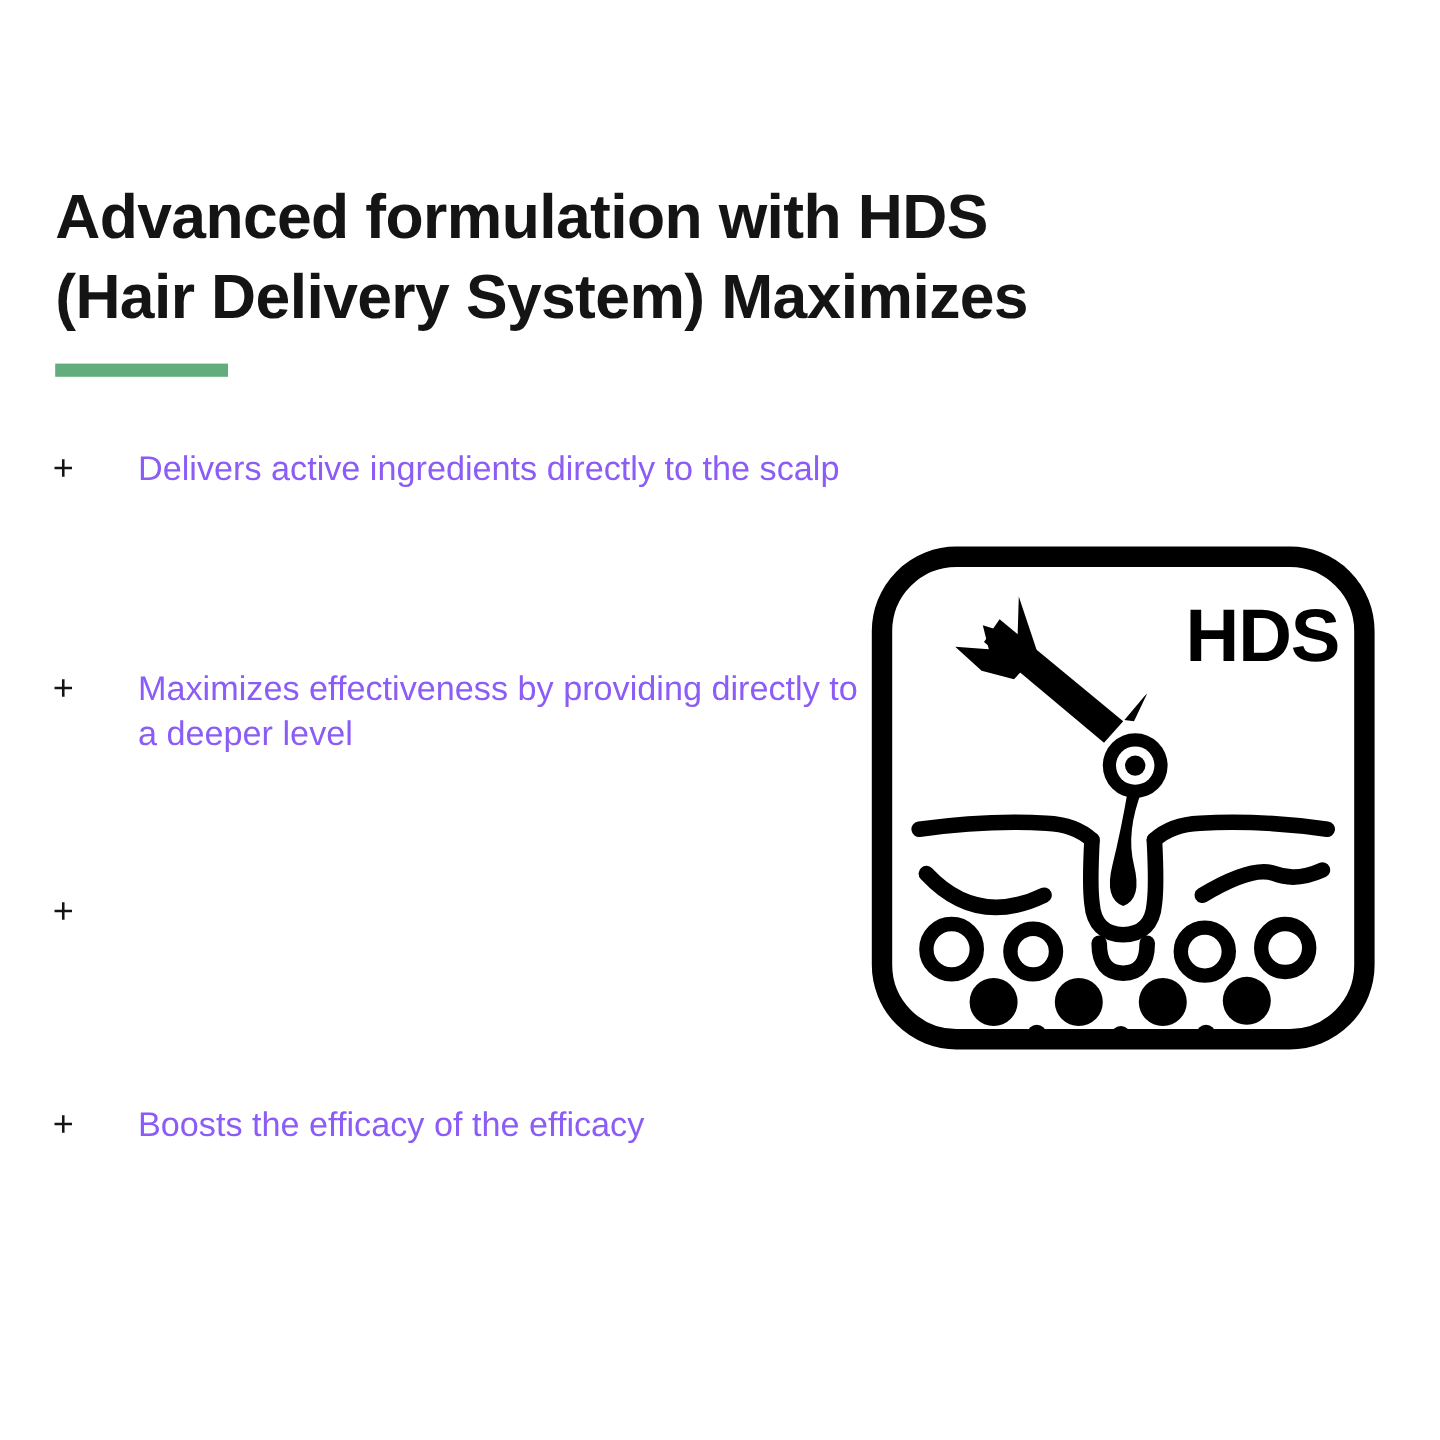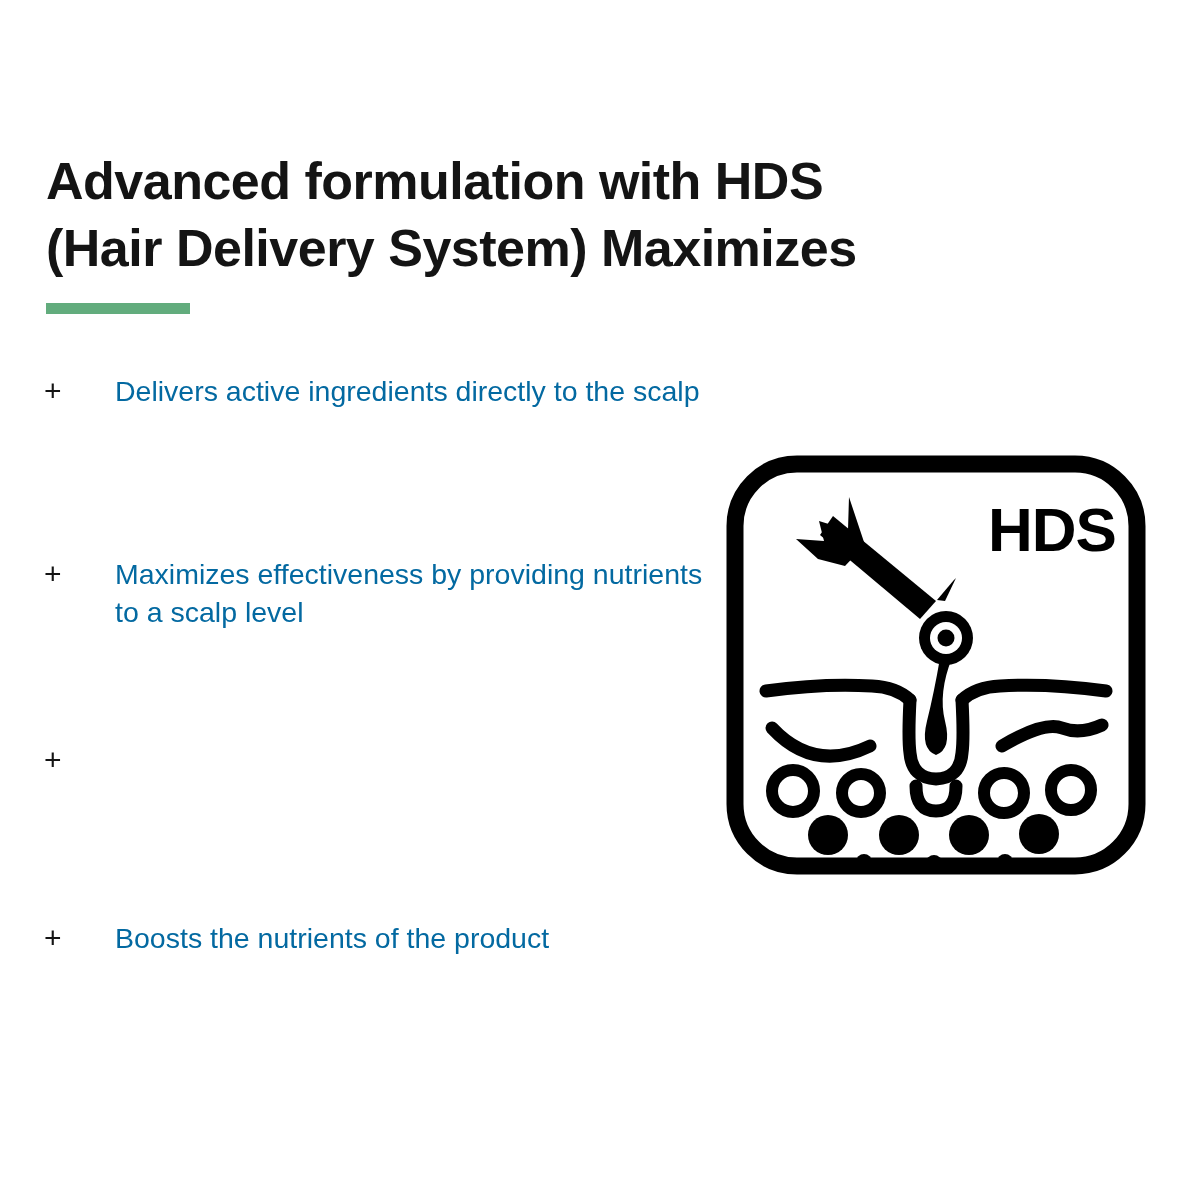--- a/index.html
+++ b/index.html
@@ -67,21 +67,21 @@
     font-weight: 400;
     line-height: 38px;
     color: #141414;
   }
   .bullet-text {
     flex: 1 1 auto;
     font-family: "Liberation Sans", sans-serif;
     font-size: 28.5px;
     font-weight: 400;
     line-height: 38px;
-    color: #0369a1;
+    color: #8b5cf6;
   }
 
   
   #hds-icon {
     position: absolute;
     left: 724px;
     top: 453px;
     width: 424px;
     height: 424px;
   }
@@ -111,30 +111,30 @@
 
   <div id="bullet-list">
 
     <div class="bullet-row" style="position:absolute; left:0; top:0; width:680px;">
       <span class="bullet-marker">+</span>
       <span class="bullet-text">Delivers active ingredients directly to the scalp</span>
     </div>
 
     <div class="bullet-row" style="position:absolute; left:0; top:183px; width:680px;">
       <span class="bullet-marker">+</span>
-      <span class="bullet-text">Maximizes effectiveness by providing nutrients to a scalp level</span>
+      <span class="bullet-text">Maximizes effectiveness by providing directly to a deeper level</span>
     </div>
 
     <div class="bullet-row" style="position:absolute; left:0; top:369px; width:700px;">
       <span class="bullet-marker">+</span>
     </div>
 
     <div class="bullet-row" style="position:absolute; left:0; top:547px; width:700px;">
       <span class="bullet-marker">+</span>
-      <span class="bullet-text">Boosts the nutrients of the product</span>
+      <span class="bullet-text">Boosts the efficacy of the efficacy</span>
     </div>
 
   </div>
 
   <div id="hds-icon">
     <svg viewBox="0 0 424 424" xmlns="http://www.w3.org/2000/svg">
 
       <rect x="11" y="11" width="402" height="402" rx="62" ry="62" fill="none" stroke="#000" stroke-width="17"></rect>
 
       <text class="hds-label-text" x="264" y="98" text-anchor="start">HDS</text>

